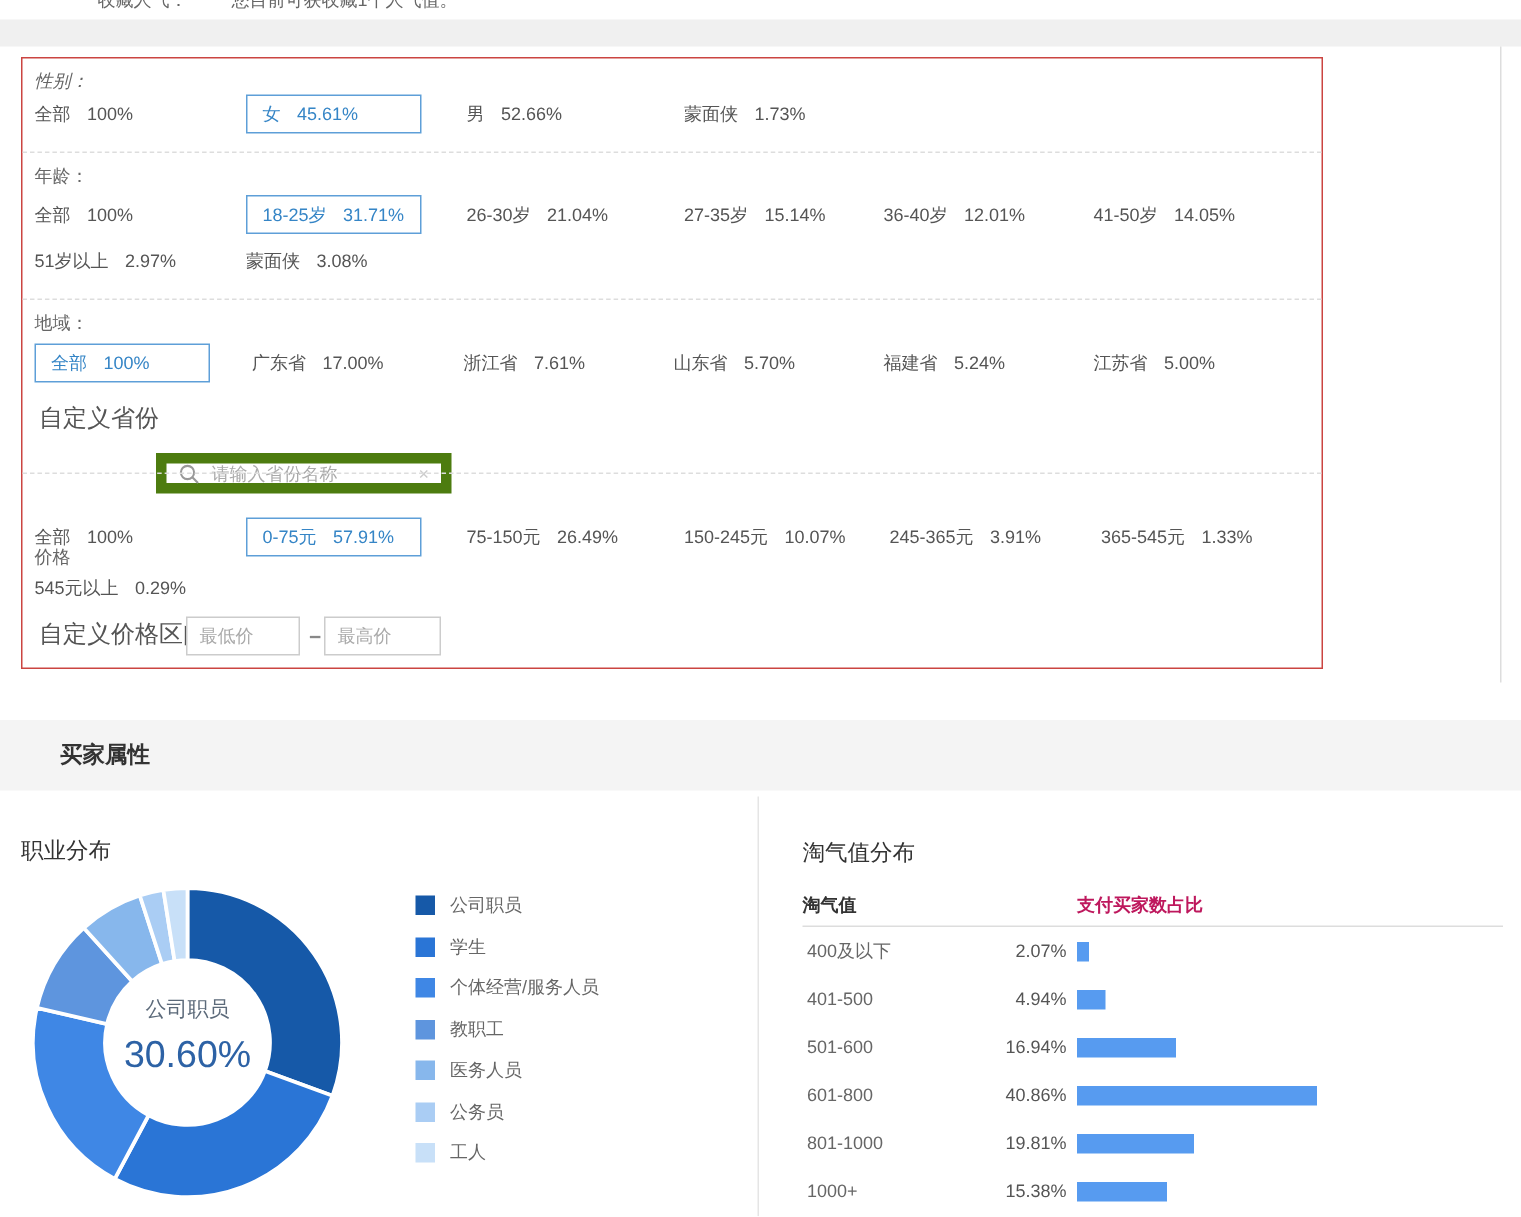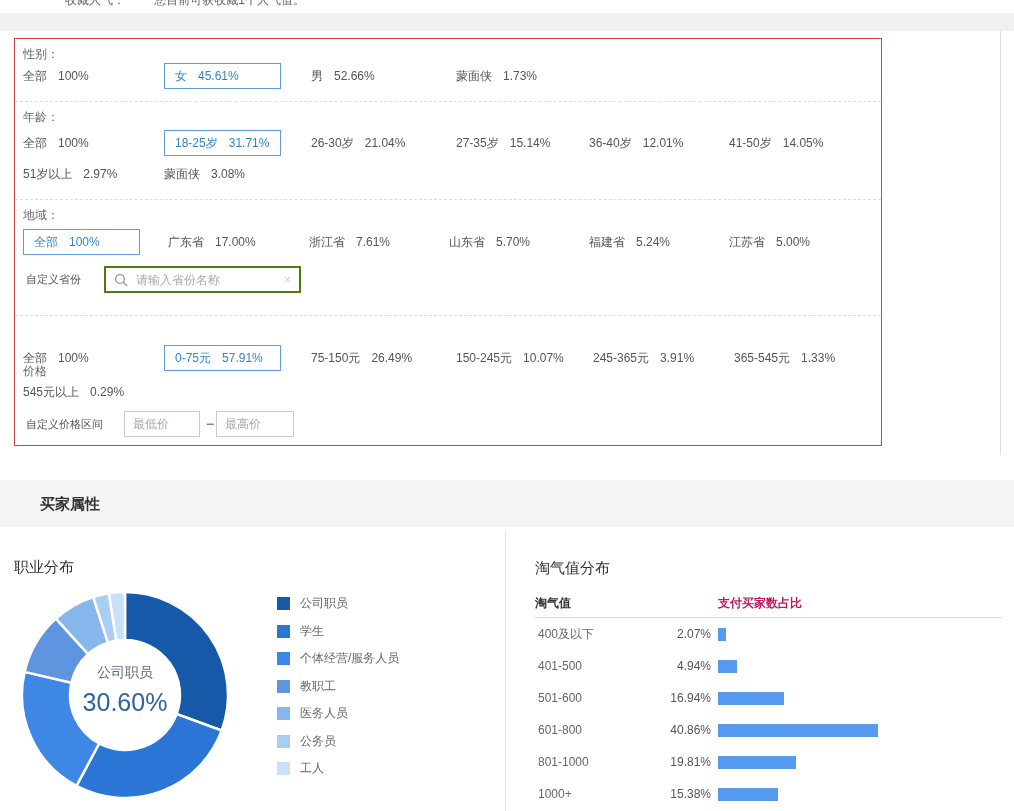--- a/index.html
+++ b/index.html
@@ -15,22 +15,22 @@
 
   
   #filter-panel{position:absolute;left:14px;top:38px;width:866px;height:406px;border:1px solid #cb4441;background:#fff;box-sizing:content-box;}
   .ftitle{position:absolute;font-size:12px;color:#666;white-space:nowrap;}
   .frow{position:absolute;left:0;right:0;height:26px;}
   .fi{position:absolute;top:0;height:26px;line-height:26px;font-size:12px;color:#555;white-space:nowrap;cursor:pointer;}
   .fi .fl{margin-right:11px;}
   .fi.sel{border:1px solid #5e9fd8;box-sizing:border-box;min-width:117px;line-height:24px;padding:0 10px;color:#3585c6;background:#fff;}
   .dash{position:absolute;left:0;right:0;height:0;border-top:1px dashed #ddd;}
 
-  .flabel{position:absolute;font-size:11px;color:#555;white-space:nowrap;}
-  .searchbox{position:absolute;display:flex;align-items:center;border:2px solid #4d7c0f;background:#fff;box-sizing:border-box;padding:0 8px;}
+  .flabel{position:absolute;font-size:16px;color:#555;white-space:nowrap;}
+  .searchbox{position:absolute;display:flex;align-items:center;border:7px solid #4d7c0f;background:#fff;box-sizing:border-box;padding:0 8px;margin-top:36px;}
   .searchbox input{border:none;outline:none;flex:1;font-size:12px;color:#333;min-width:0;background:transparent;}
   .searchbox .clear-x{color:#ccc;font-size:12px;cursor:pointer;margin-left:4px;}
   .tinput{position:absolute;border:1px solid #ccc;box-sizing:border-box;font-size:12px;color:#333;padding:0 8px;outline:none;background:#fff;}
   input::placeholder{color:#aaa;}
   .psep{position:absolute;font-size:14px;font-weight:bold;color:#888;}
 
   
   #buyer-header{position:absolute;left:0;top:480px;width:100%;height:47px;background:#f4f4f4;line-height:47px;padding-left:40px;box-sizing:border-box;font-size:15px;font-weight:bold;color:#333;}
   #col-divider{position:absolute;left:505px;top:531px;width:1px;height:280px;background:#e5e5e5;}
 
@@ -61,21 +61,21 @@
   <div id="top-strip">
     <div class="inner">
       <span>收藏人气：</span>
       <span>您目前可获收藏1个人气值。</span>
     </div>
   </div>
   <div id="gray-band"></div>
   <div id="panel-right-edge"></div>
 
   <div id="filter-panel">
-      <div class="ftitle" style="left: 8px; top: 7px;">性别：</div>
+      <div class="ftitle" style="left: 8px; top: 7px; font-style: italic;">性别：</div>
       <div class="frow" style="top: 24px;">
         <span class="fi" style="left: 8px;"><span class="fl">全部</span><span class="fv">100%</span></span>
         <span class="fi sel" style="left: 149px;"><span class="fl">女</span><span class="fv">45.61%</span></span>
         <span class="fi" style="left: 296px;"><span class="fl">男</span><span class="fv">52.66%</span></span>
         <span class="fi" style="left: 441px;"><span class="fl">蒙面侠</span><span class="fv">1.73%</span></span>
       </div>
       <div class="dash" style="top: 62px;"></div>
       <div class="ftitle" style="left: 8px; top: 70px;">年龄：</div>
       <div class="frow" style="top: 91px;">
         <span class="fi" style="left: 8px;"><span class="fl">全部</span><span class="fv">100%</span></span>

